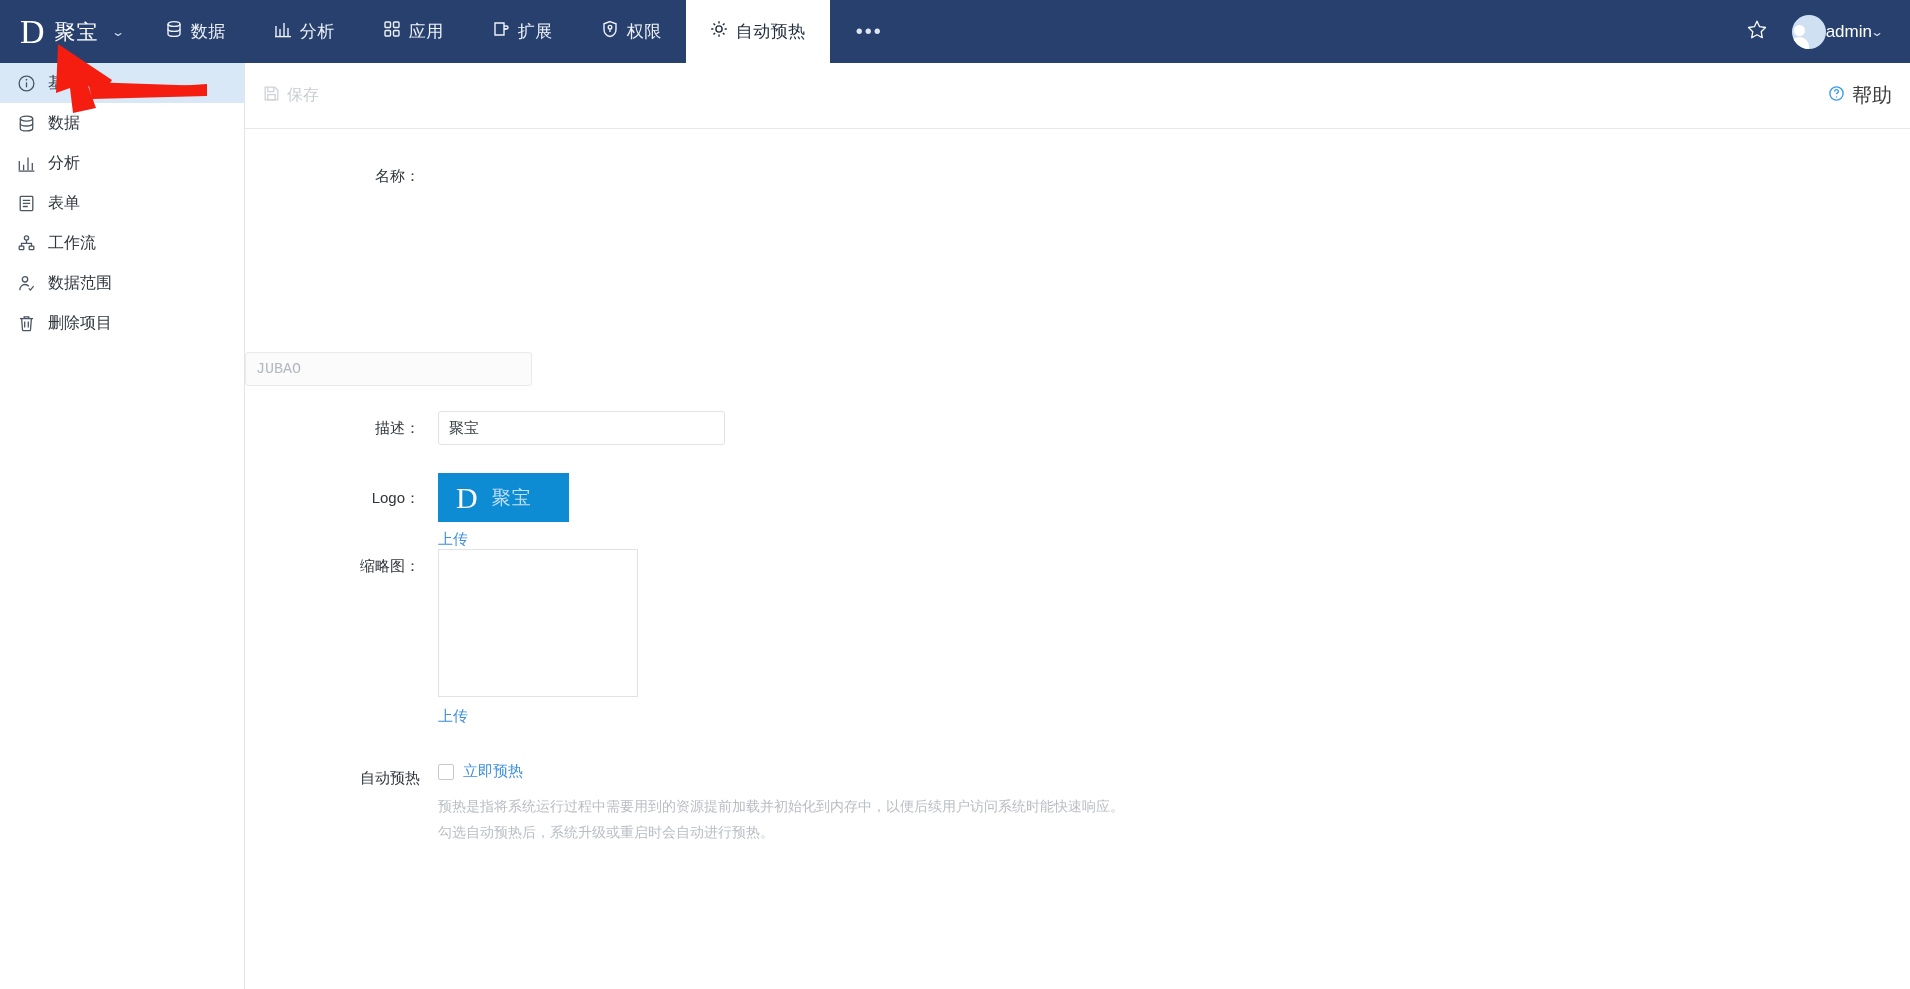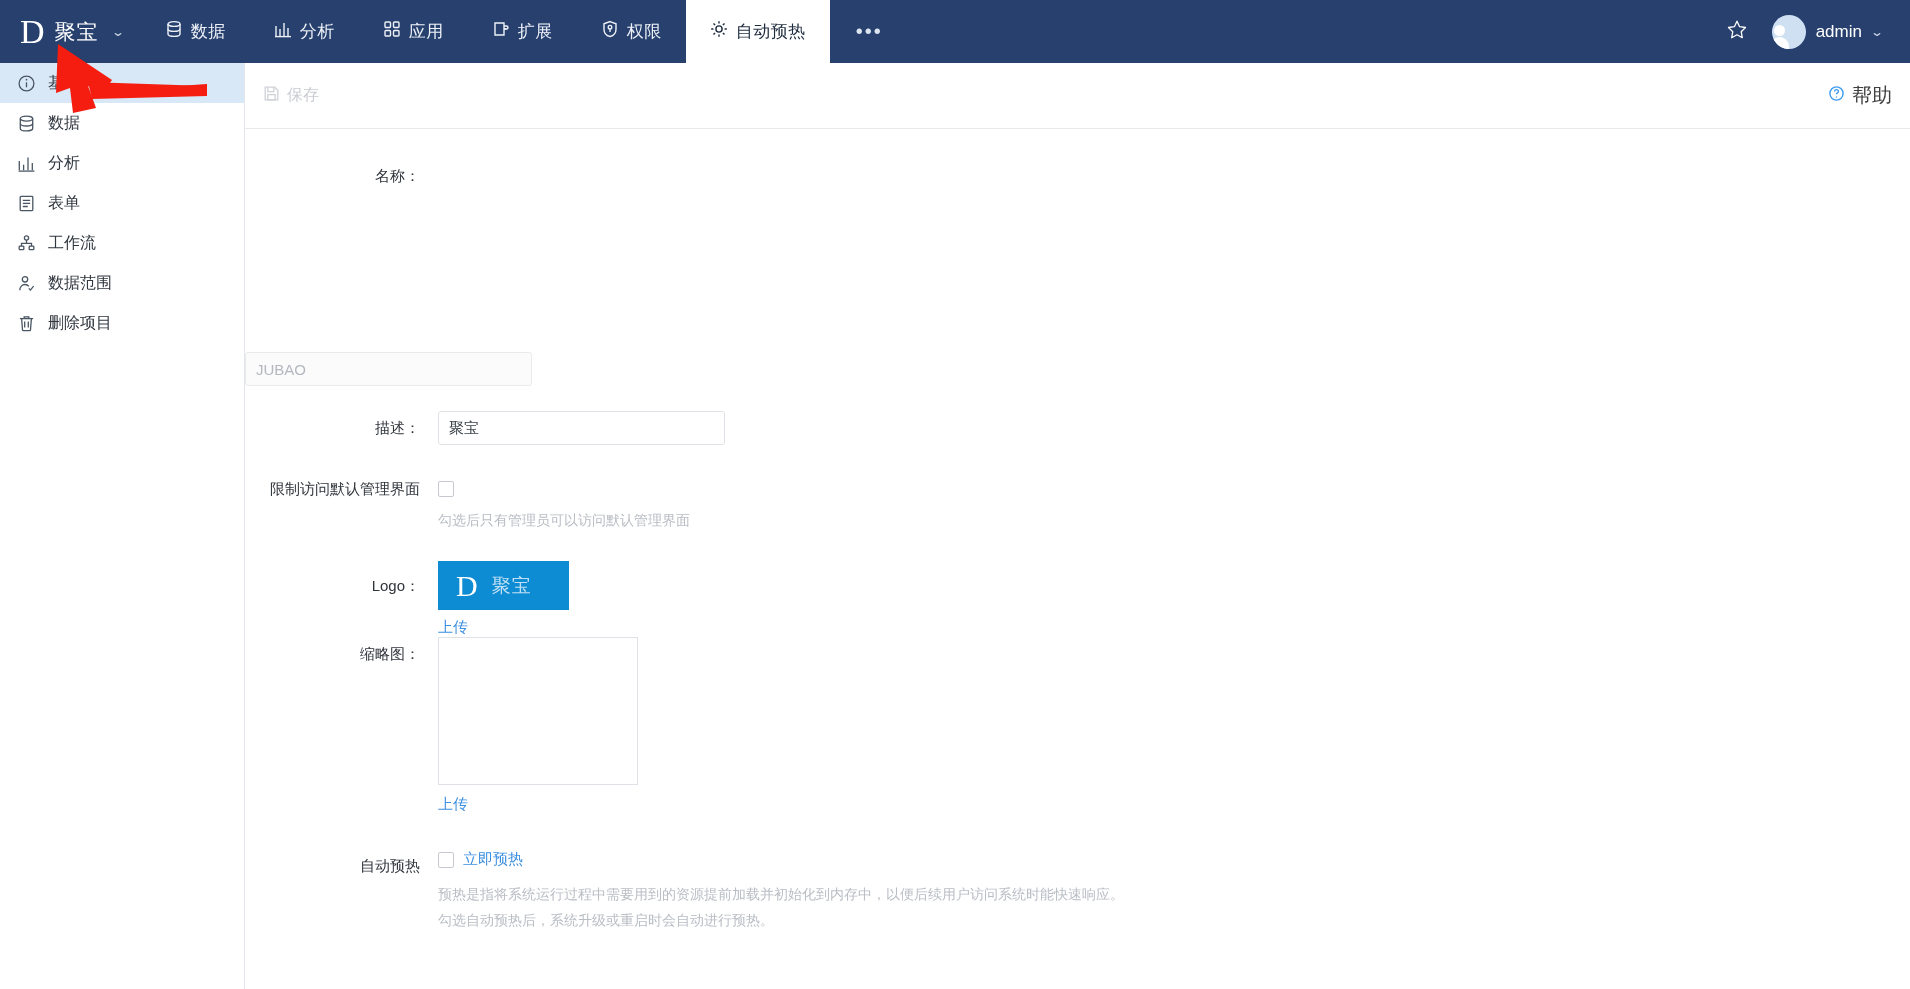--- a/index.html
+++ b/index.html
@@ -95,21 +95,20 @@
     padding-right: 22px;
   }
   .star-btn {
     width: 42px; height: 42px;
     display: flex; align-items: center; justify-content: center;
     cursor: pointer;
   }
   .user-box {
     display: flex;
     align-items: center;
-    gap: 10px;
     padding: 0 6px 0 10px;
     cursor: pointer;
   }
   .avatar {
     width: 34px; height: 34px;
     border-radius: 50%;
     background: #cfe0f2;
     display: flex;
     align-items: flex-end;
     justify-content: center;
@@ -224,20 +223,21 @@
     font-size: 15px;
     color: #3c4249;
     background: #ffffff;
     outline: none;
     font-family: "Liberation Sans", "DejaVu Sans", sans-serif;
   }
   .text-input.disabled {
     background: #fbfbfc;
     color: #b4b8be;
     border-color: #e8eaed;
+    font-family: Liberation Mono, monospace;
   }
 
   .checkbox {
     width: 16px; height: 16px;
     border: 1px solid #c6cad0;
     border-radius: 2px;
     background: #ffffff;
     display: inline-block;
     vertical-align: middle;
     cursor: pointer;
@@ -524,27 +524,20 @@
       </div>
     </div>
 
     <div class="row" style="margin-bottom:28px;">
       <div class="row-label">描述：</div>
       <div class="row-field">
         <input class="text-input" type="text" value="聚宝" style="">
       </div>
     </div>
 
-    <div class="row" style="margin-bottom:30px;">
-      <div class="row-label" style="line-height:22px;padding-top:5px;">限制访问默认管理界面</div>
-      <div class="row-field" style="padding-top:6px;">
-        <span class="checkbox"></span>
-        <div class="hint" style="margin-top:12px;">勾选后只有管理员可以访问默认管理界面</div>
-      </div>
-    </div>
 
     <div class="row" style="">
       <div class="row-label" style="line-height:49px;">Logo：</div>
       <div class="row-field">
         <div class="logo-box">
           <span class="logo-d">D</span>
           <span class="logo-text">聚宝</span>
         </div>
         <span class="upload-link">上传</span>
       </div>

